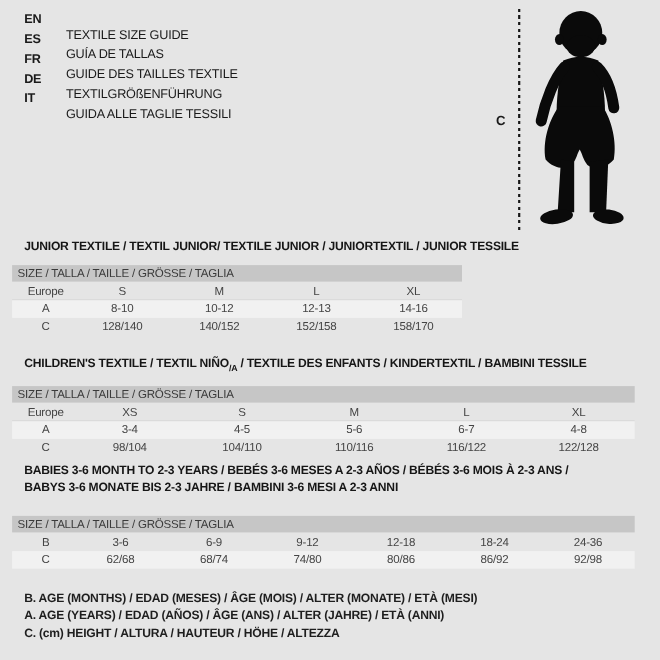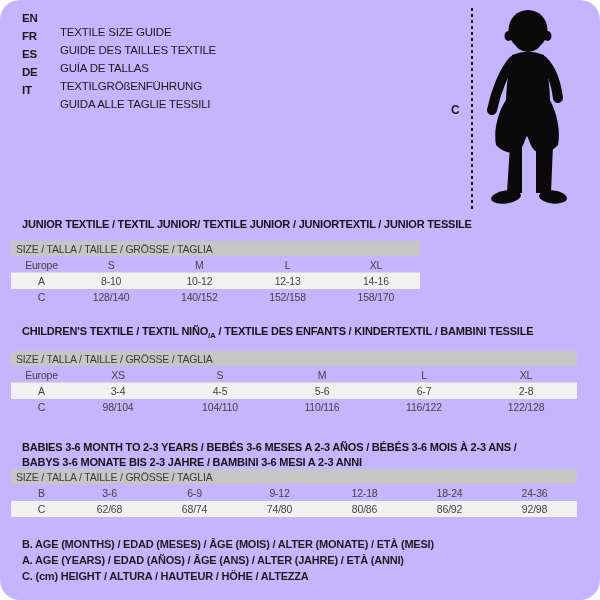--- a/index.html
+++ b/index.html
@@ -1,21 +1,21 @@
 <!DOCTYPE html>
 <html><head>
 <meta charset="utf-8">
 <style>
   html,body{margin:0;padding:0;}
   body{
     width:600px;height:600px;background:#ffffff;
     font-family:"Liberation Sans","DejaVu Sans",sans-serif;
     color:#1a1a1a;overflow:hidden;
   }
-  .canvas{position:relative;width:600px;height:600px;background:#c4b5fd;border-radius:20px;}
+  .canvas{position:relative;width:600px;height:600px;background:#e5e5e5;}
 
   
   .lang-block{position:absolute;left:22px;top:9px;}
   .lang-row{display:flex;height:18px;align-items:center;}
   .lang-code{width:38px;font-size:11.5px;font-weight:bold;letter-spacing:-0.2px;}
   .lang-title{font-size:11.5px;font-weight:normal;letter-spacing:-0.2px;white-space:nowrap;margin-top:28px;}
 
   
   .height-line{
     position:absolute;left:471px;top:8px;width:2px;height:203px;
@@ -57,26 +57,26 @@
 <body>
 
 <div class="canvas">
 
   <div class="lang-block">
     <div class="lang-row">
       <span class="lang-code">EN</span>
       <span class="lang-title">TEXTILE SIZE GUIDE</span>
     </div>
     <div class="lang-row">
+      <span class="lang-code">ES</span>
+      <span class="lang-title">GUÍA DE TALLAS</span>
+    </div>
+    <div class="lang-row">
       <span class="lang-code">FR</span>
       <span class="lang-title">GUIDE DES TAILLES TEXTILE</span>
-    </div>
-    <div class="lang-row">
-      <span class="lang-code">ES</span>
-      <span class="lang-title">GUÍA DE TALLAS</span>
     </div>
     <div class="lang-row">
       <span class="lang-code">DE</span>
       <span class="lang-title">TEXTILGRÖßENFÜHRUNG</span>
     </div>
     <div class="lang-row">
       <span class="lang-code">IT</span>
       <span class="lang-title">GUIDA ALLE TAGLIE TESSILI</span>
     </div>
   </div>
@@ -136,34 +136,34 @@
       <span class="cell">M</span>
       <span class="cell">L</span>
       <span class="cell">XL</span>
     </div>
     <div class="trow shade">
       <span class="lbl">A</span>
       <span class="cell">3-4</span>
       <span class="cell">4-5</span>
       <span class="cell">5-6</span>
       <span class="cell">6-7</span>
-      <span class="cell">2-8</span>
+      <span class="cell">4-8</span>
     </div>
     <div class="trow">
       <span class="lbl">C</span>
       <span class="cell">98/104</span>
       <span class="cell">104/110</span>
       <span class="cell">110/116</span>
       <span class="cell">116/122</span>
       <span class="cell">122/128</span>
     </div>
   </div>
 
   <div class="sec-title" style="top:421px;">
-    <span style="display:block;margin-top:19px;">BABIES 3-6 MONTH TO 2-3 YEARS / BEBÉS 3-6 MESES A 2-3 AÑOS / BÉBÉS 3-6 MOIS À 2-3 ANS /</span>
+    <span style="display:block;">BABIES 3-6 MONTH TO 2-3 YEARS / BEBÉS 3-6 MESES A 2-3 AÑOS / BÉBÉS 3-6 MOIS À 2-3 ANS /</span>
     <span style="display:block;">BABYS 3-6 MONATE BIS 2-3 JAHRE / BAMBINI 3-6 MESI A 2-3 ANNI</span>
   </div>
   <div class="table w-full" style="top:469px;">
     <div class="size-bar">SIZE / TALLA / TAILLE / GRÖSSE / TAGLIA</div>
     <div class="trow">
       <span class="lbl">B</span>
       <span class="cell">3-6</span>
       <span class="cell">6-9</span>
       <span class="cell">9-12</span>
       <span class="cell">12-18</span>

